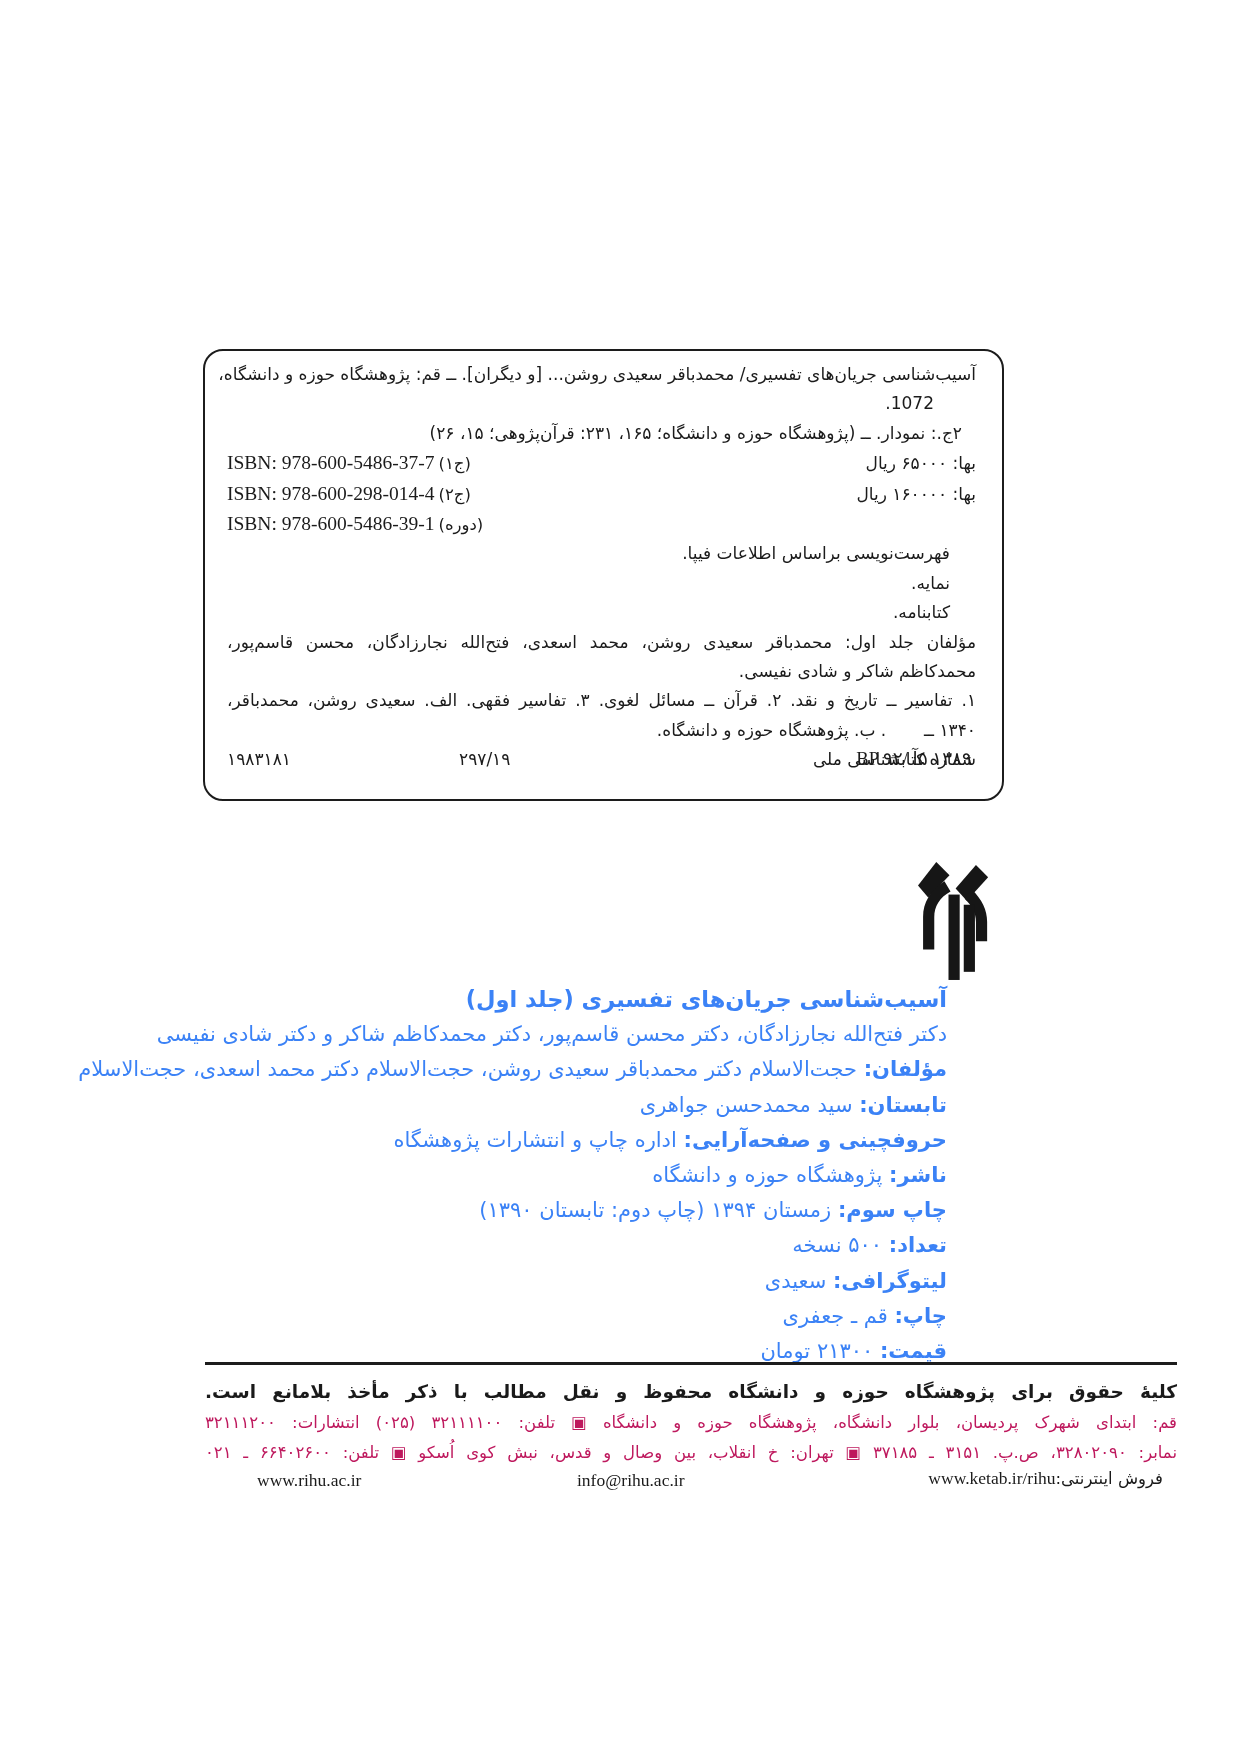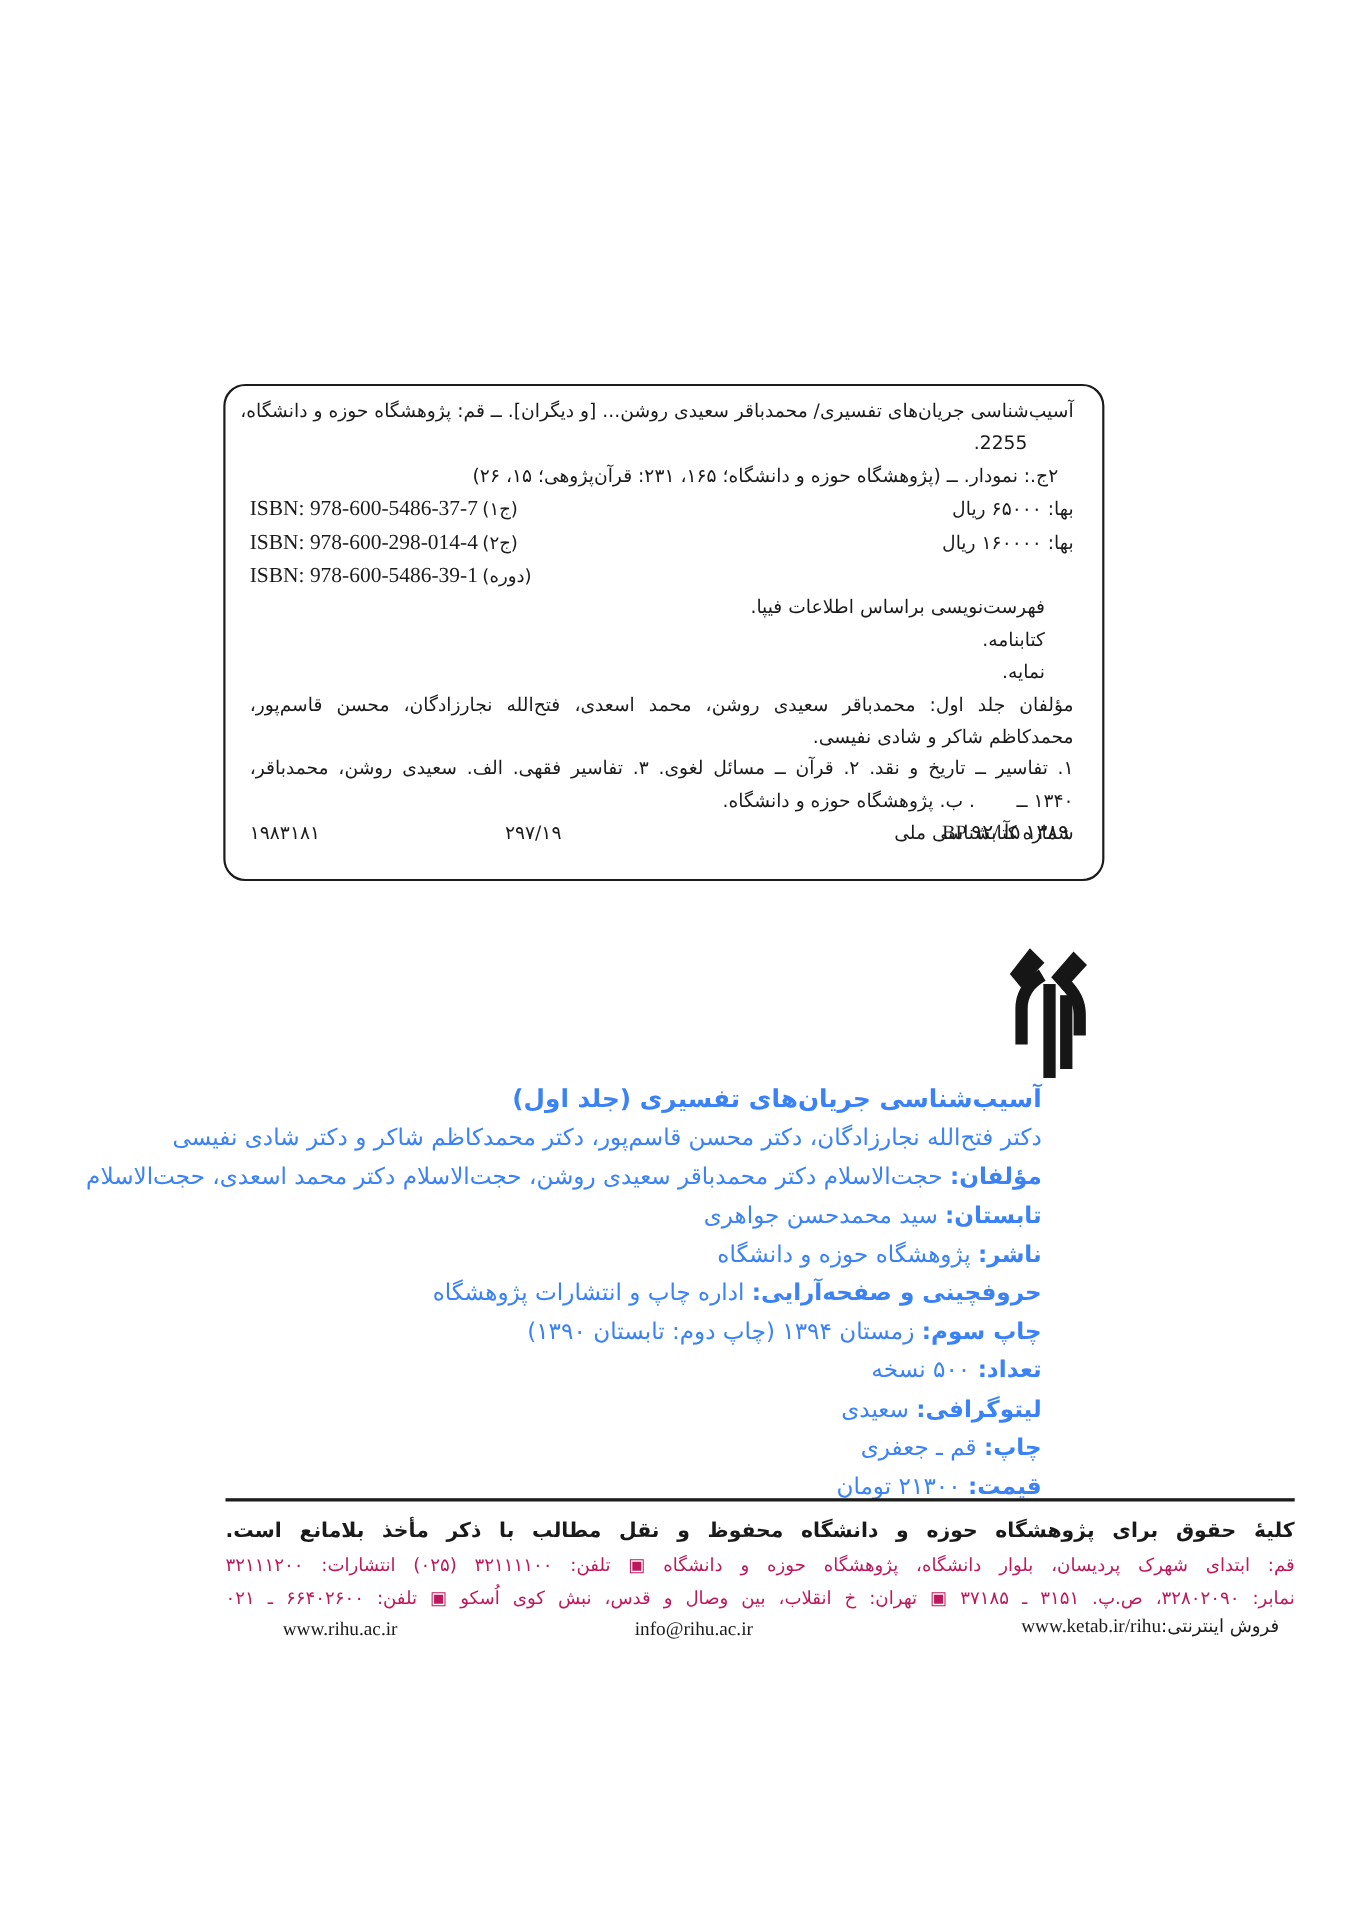--- a/index.html
+++ b/index.html
@@ -69,39 +69,39 @@
   .url-ketab{position:absolute;right:8px;top:0;direction:rtl;}
   .url-ketab .fa-label{font-family:"DejaVu Sans",sans-serif;font-size:16.5px;padding-right:6px;text-align:center;}
 </style>
 </head>
 <body>
 
 <div class="page">
 
   <div class="cip-box">
     <div class="cl just">آسیب‌شناسی جریان‌های تفسیری/ محمدباقر سعیدی روشن... [و دیگران]. ــ قم: پژوهشگاه حوزه و دانشگاه،</div>
-    <div class="cl indent-lg">2255.</div>
+    <div class="cl indent-lg">1072.</div>
     <div class="cl indent-sm">۲ج.: نمودار. ــ (پژوهشگاه حوزه و دانشگاه؛ ۱۶۵، ۲۳۱: قرآن‌پژوهی؛ ۱۵، ۲۶)</div>
 
     <div class="cl cl-row">
       <span>بها: ۶۵۰۰۰ ریال</span>
       <span class="isbn-group"><span>ISBN: 978-600-5486-37-7</span><span class="isbn-vol" dir="rtl">(ج۱)</span></span>
     </div>
     <div class="cl cl-row">
       <span>بها: ۱۶۰۰۰۰ ریال</span>
       <span class="isbn-group"><span>ISBN: 978-600-298-014-4</span><span class="isbn-vol" dir="rtl">(ج۲)</span></span>
     </div>
     <div class="cl cl-row">
       <span></span>
       <span class="isbn-group"><span>ISBN: 978-600-5486-39-1</span><span class="isbn-vol" dir="rtl">(دوره)</span></span>
     </div>
 
     <div class="cl indent-xs">فهرست‌نویسی براساس اطلاعات فیپا.</div>
+    <div class="cl indent-xs">نمایه.</div>
     <div class="cl indent-xs">کتابنامه.</div>
-    <div class="cl indent-xs">نمایه.</div>
     <div class="cl just">مؤلفان جلد اول: محمدباقر سعیدی روشن، محمد اسعدی، فتح‌الله نجارزادگان، محسن قاسم‌پور،</div>
     <div class="cl">محمدکاظم شاکر و شادی نفیسی.</div>
     <div class="cl just">۱. تفاسیر ــ تاریخ و نقد. ۲. قرآن ــ مسائل لغوی. ۳. تفاسیر فقهی. الف. سعیدی روشن، محمدباقر،</div>
     <div class="cl">۱۳۴۰ ــ &nbsp;&nbsp;&nbsp;&nbsp;&nbsp; . ب. پژوهشگاه حوزه و دانشگاه.</div>
 
     <div class="cl cl-rel">
       <span class="callnum">BP ۹۲/ آ۵ ۱۳۸۹</span>
       <span class="dewey">۲۹۷/۱۹</span>
     </div>
     <div class="cl cl-row">
@@ -121,22 +121,22 @@
         <rect x="60" y="44" width="11" height="66"></rect>
       </g>
     </svg>
   </div>
 
   <div class="main-info">
     <div class="mi-title">آسیب‌شناسی جریان‌های تفسیری (جلد اول)</div>
     <div class="just">دکتر فتح‌الله نجارزادگان، دکتر محسن قاسم‌پور، دکتر محمدکاظم شاکر و دکتر شادی نفیسی</div>
     <div class="just"><span class="lbl">مؤلفان:</span> <span>حجت‌الاسلام دکتر محمدباقر سعیدی روشن، حجت‌الاسلام دکتر محمد اسعدی، حجت‌الاسلام</span></div>
     <div><span class="lbl">تابستان:</span> <span>سید محمدحسن جواهری</span></div>
+    <div><span class="lbl">حروفچینی و صفحه‌آرایی:</span> <span>اداره چاپ و انتشارات پژوهشگاه</span></div>
     <div><span class="lbl">ناشر:</span> <span>پژوهشگاه حوزه و دانشگاه</span></div>
-    <div><span class="lbl">حروفچینی و صفحه‌آرایی:</span> <span>اداره چاپ و انتشارات پژوهشگاه</span></div>
     <div><span class="lbl">چاپ سوم:</span> <span>زمستان ۱۳۹۴ (چاپ دوم: تابستان ۱۳۹۰)</span></div>
     <div><span class="lbl">تعداد:</span> <span>۵۰۰ نسخه</span></div>
     <div><span class="lbl">لیتوگرافی:</span> <span>سعیدی</span></div>
     <div><span class="lbl">چاپ:</span> <span>قم ـ جعفری</span></div>
     <div><span class="lbl">قیمت:</span> <span>۲۱۳۰۰ تومان</span></div>
   </div>
 
   <div class="rule"></div>
   <div class="copyright just">کلیهٔ حقوق برای پژوهشگاه حوزه و دانشگاه محفوظ و نقل مطالب با ذکر مأخذ بلامانع است.</div>
   <div class="contact q just">قم: ابتدای شهرک پردیسان، بلوار دانشگاه، پژوهشگاه حوزه و دانشگاه ▣ تلفن: ۳۲۱۱۱۱۰۰ (۰۲۵) انتشارات: ۳۲۱۱۱۲۰۰</div>

